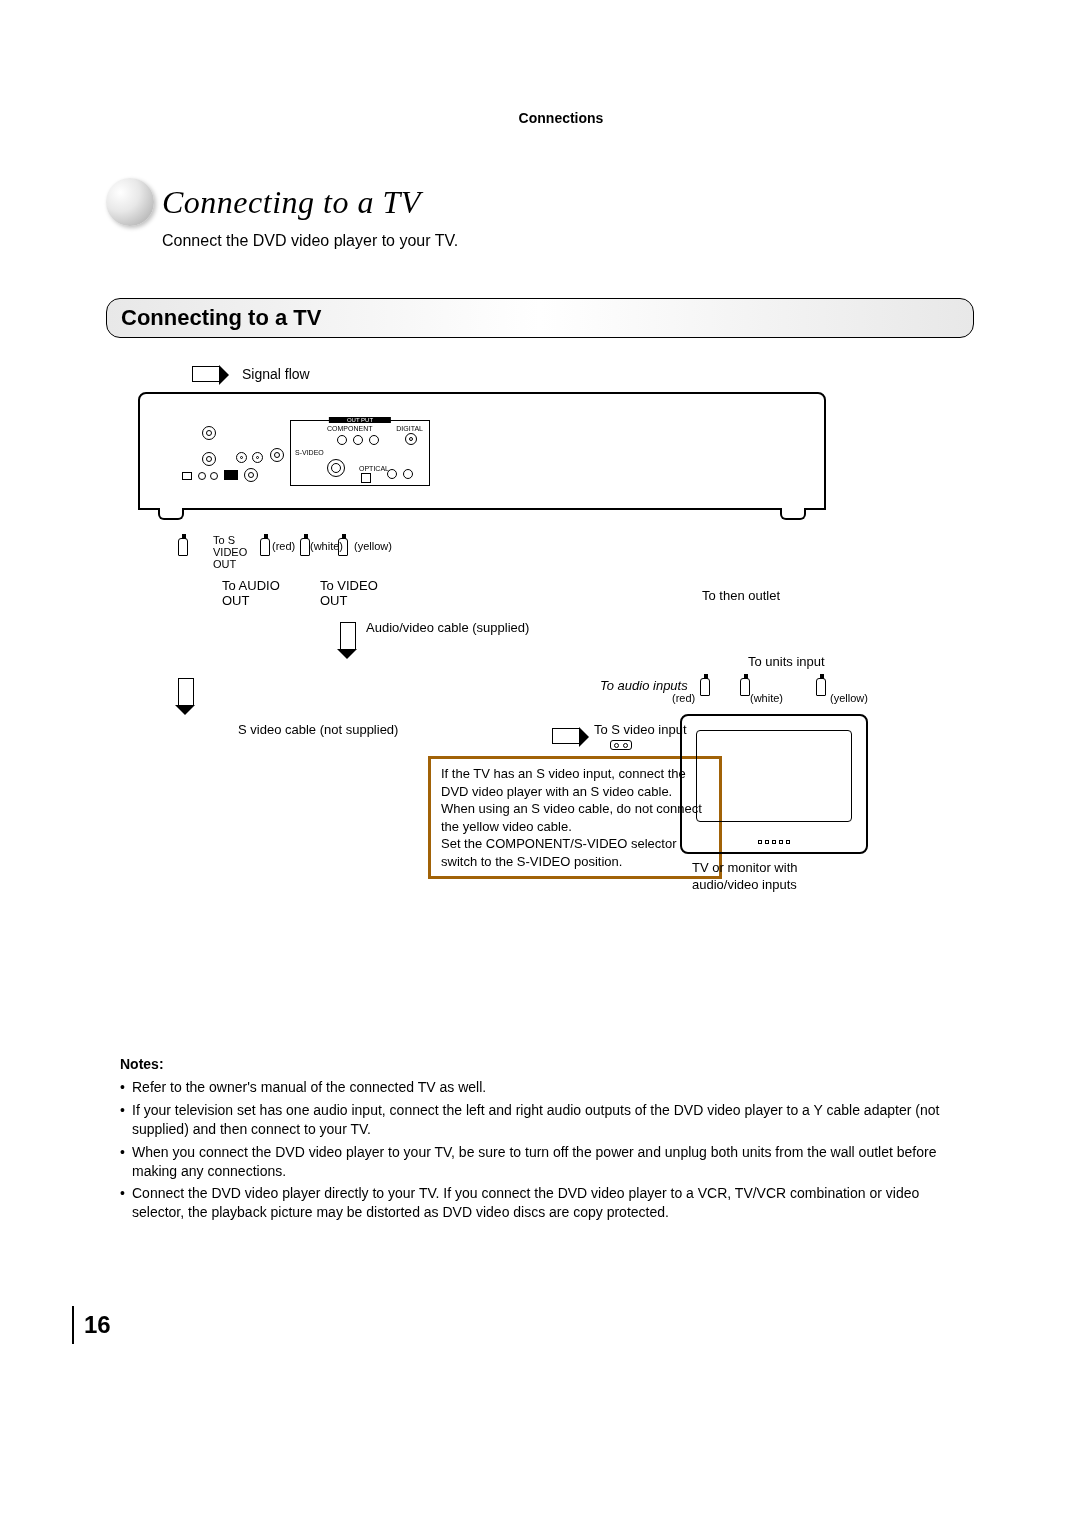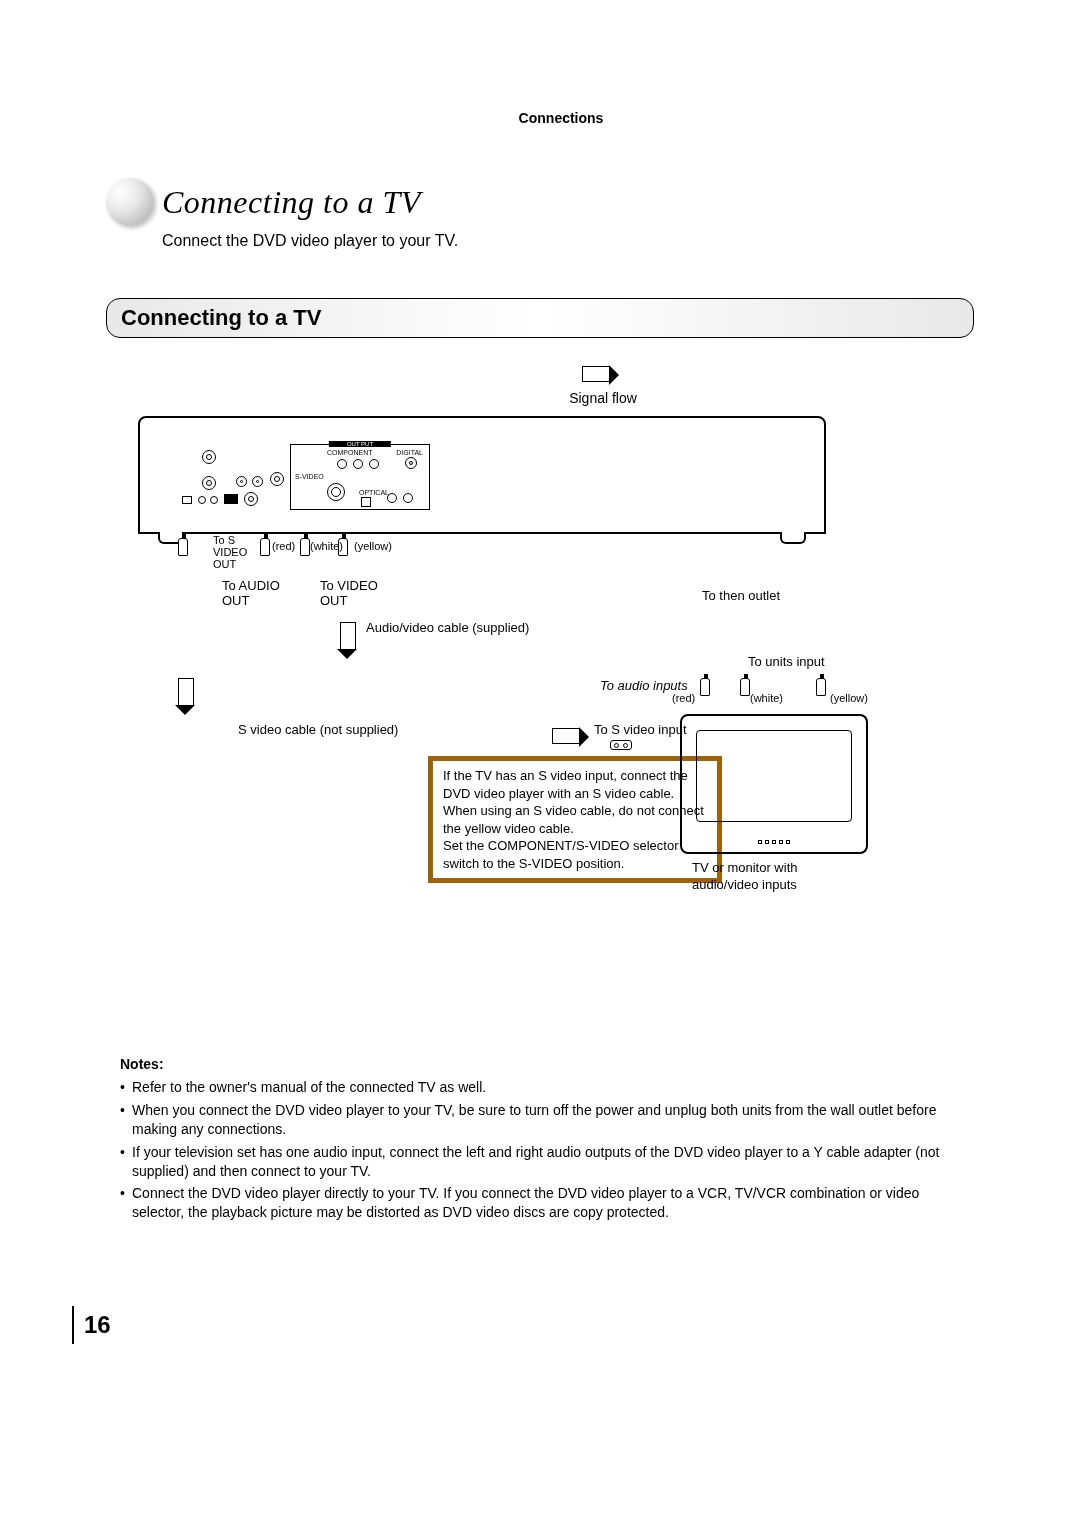--- a/index.html
+++ b/index.html
@@ -8,38 +8,38 @@
   .gray-band { position: absolute; left: 72px; top: 92px; width: 936px; height: 36px; background: #b8b8b8; }
   .black-tab { position: absolute; left: 72px; top: 92px; width: 40px; height: 36px; background: #000; }
   .content { position: relative; width: 936px; margin: 0 auto; background: #fff; padding: 36px 0 0 0; }
   .section-tag { font-size: 14px; font-weight: bold; margin-left: 42px; margin-bottom: 34px; position: relative; top: -18px; text-align: center; }
   .title-row { display: flex; align-items: center; gap: 8px; margin-left: 34px; margin-bottom: 6px; }
   .sphere { width: 48px; height: 48px; border-radius: 50%; background: radial-gradient(circle at 30% 30%, #fff, #e8e8e8 40%, #a8a8a8 95%); box-shadow: 2px 2px 4px rgba(0,0,0,0.25); }
   .title-italic { font-size: 32px; font-style: italic; font-family: "Times New Roman", serif; font-weight: 500; letter-spacing: 0.5px; }
   .subtitle { font-size: 16px; margin-left: 90px; margin-bottom: 48px; }
   .sub-header { margin: 0 34px 28px 34px; border: 1px solid #000; border-radius: 14px; padding: 6px 14px; font-size: 22px; font-weight: bold; background: linear-gradient(to right, #e8e8e8 0%, #fff 50%, #e8e8e8 100%); }
   .diagram { position: relative; width: 868px; height: 530px; margin-left: 60px; margin-bottom: 160px; }
-  .signal-flow-row { display: flex; align-items: center; gap: 8px; margin-bottom: 8px; flex-direction: column; }
+  .signal-flow-row { display: flex; align-items: flex-start; gap: 8px; margin-bottom: 8px; }
   .arrow-box { width: 28px; height: 16px; border: 1.5px solid #000; position: relative; }
   .arrow-box::after { content: ""; position: absolute; right: -10px; top: -2px; border-left: 10px solid #000; border-top: 10px solid transparent; border-bottom: 10px solid transparent; }
   .arrow-box.down { transform: rotate(90deg); }
   .signal-label { font-size: 14px; }
   .device-body { position: relative; width: 688px; height: 118px; border: 2px solid #000; border-top-left-radius: 8px; border-top-right-radius: 8px; margin-left: 6px; background: #fff; }
   .device-foot { position: absolute; bottom: -12px; width: 26px; height: 12px; border: 2px solid #000; border-top: none; border-bottom-left-radius: 6px; border-bottom-right-radius: 6px; background: #fff; }
   .foot-l { left: 18px; }
   .foot-r { right: 18px; }
   .jack { width: 14px; height: 14px; border: 1.5px solid #000; border-radius: 50%; display: inline-block; position: absolute; }
   .jack-inner { position: absolute; inset: 3px; border: 1px solid #000; border-radius: 50%; }
   .rect-panel { position: absolute; border: 1px solid #000; }
   .tiny-txt { font-size: 7px; position: absolute; white-space: nowrap; }
   .cable-label { font-size: 13px; position: absolute; }
   .cable-small { font-size: 11px; position: absolute; }
   .plug { width: 10px; height: 18px; background: #fff; border: 1px solid #000; border-radius: 3px 3px 1px 1px; position: absolute; }
   .plug::before{ content:""; position:absolute; left:3px; top:-5px; width:4px; height:5px; background:#000; }
-  .note-box { position: absolute; border: 5px solid #a16207; padding: 6px 10px; font-size: 13px; line-height: 1.35; width: 294px; }
+  .note-box { position: absolute; border: 3px solid #a16207; padding: 6px 10px; font-size: 13px; line-height: 1.35; width: 294px; }
   .tv-box { position: absolute; width: 188px; height: 140px; border: 2px solid #000; border-radius: 8px; }
   .tv-screen { position: absolute; inset: 14px 14px 30px 14px; border: 1.5px solid #000; border-radius: 4px; }
   .tv-label { font-size: 13px; position: absolute; line-height: 1.3; }
   .svideo-plug { position:absolute; width:22px; height:10px; border:1px solid #000; border-radius:3px; }
   .svideo-plug::before, .svideo-plug::after{ content:""; position:absolute; top:2px; width:3px; height:3px; border:1px solid #000; border-radius:50%; }
   .svideo-plug::before{ left:3px; } .svideo-plug::after{ right:3px; }
   .notes-block { margin: 0 48px; }
   .notes-title { font-size: 14px; font-weight: bold; margin-bottom: 6px; }
   .notes-list li { font-size: 14px; line-height: 1.35; margin-bottom: 4px; list-style: none; padding-left: 12px; position: relative; }
   .notes-list li::before { content: "•"; position: absolute; left: 0; }
@@ -171,22 +171,22 @@
         </div>
       </div>
       <div class="tv-label" style="left:560px; top:494px; white-space:pre-line;">TV or monitor with
 audio/video inputs</div>
     </div>
 
     <div class="notes-block">
       <div class="notes-title">Notes:</div>
       <ul class="notes-list">
         <li>Refer to the owner's manual of the connected TV as well.</li>
+        <li>If your television set has one audio input, connect the left and right audio outputs of the DVD video player to a Y cable adapter (not supplied) and then connect to your TV.</li>
         <li>When you connect the DVD video player to your TV, be sure to turn off the power and unplug both units from the wall outlet before making any connections.</li>
-        <li>If your television set has one audio input, connect the left and right audio outputs of the DVD video player to a Y cable adapter (not supplied) and then connect to your TV.</li>
         <li>Connect the DVD video player directly to your TV.  If you connect the DVD video player to a VCR, TV/VCR combination or video selector, the playback picture may be distorted as DVD video discs are copy protected.</li>
       </ul>
 
       <div class="page-num-bar">
         <div class="vline"></div>
         <div class="page-num">16</div>
       </div>
     </div>
   </div>
 </div>

